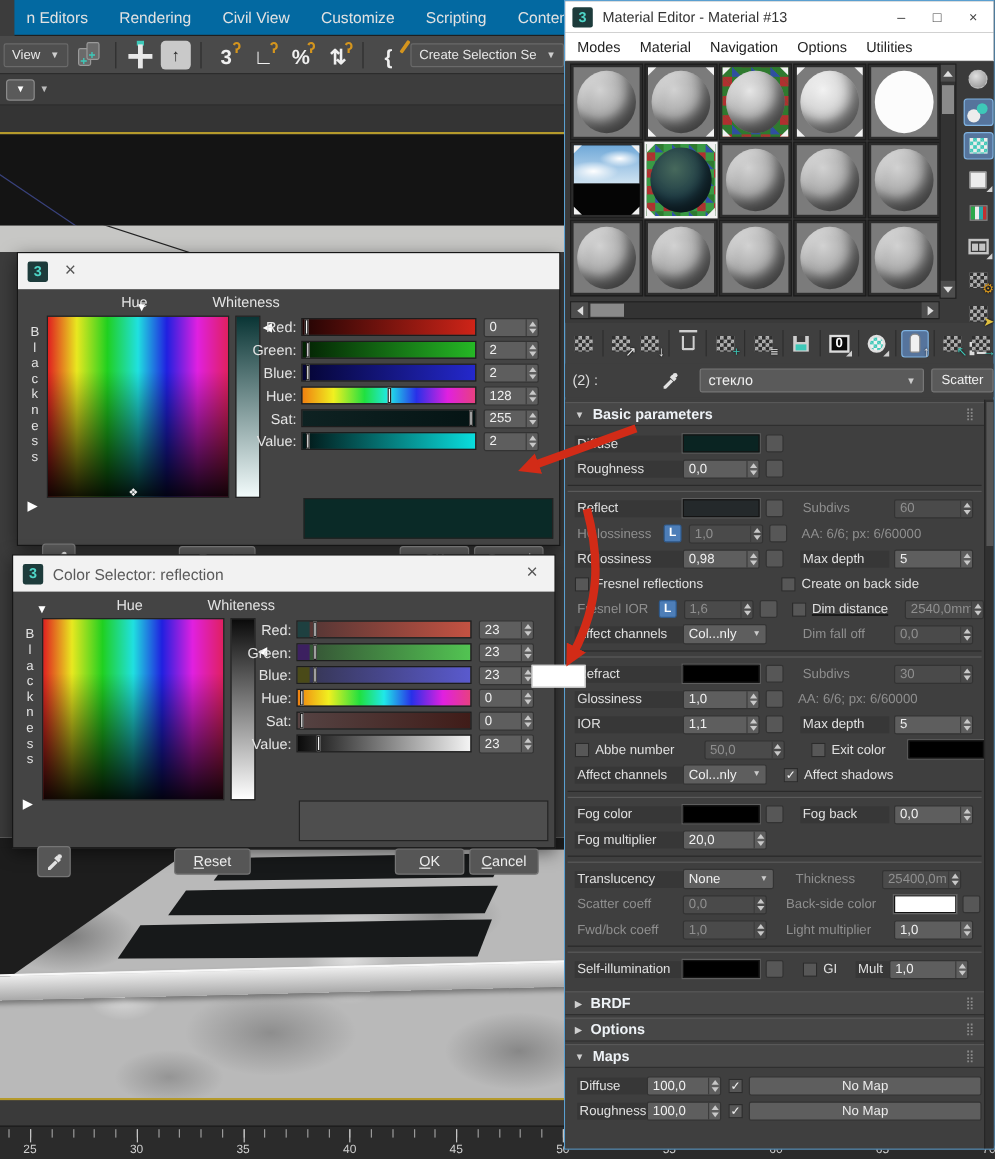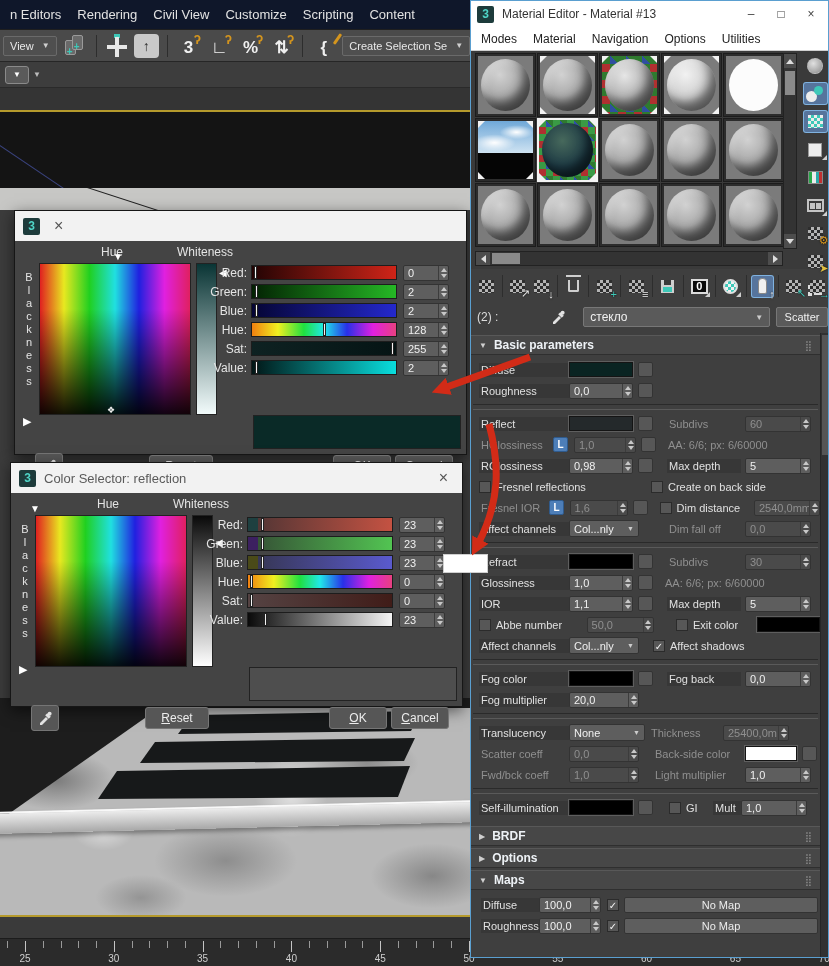--- a/index.html
+++ b/index.html
@@ -1,21 +1,21 @@
 <!DOCTYPE html>
 <html><head>
 <meta charset="utf-8">
 <style>
   * { margin:0; padding:0; box-sizing:border-box; }
   html,body { width:829px; height:966px; }
   body { font-family:"Liberation Sans", sans-serif; background:#3c3c3c; position:relative; overflow:hidden; }
   .abs { position:absolute; }
 
   
-  #menu-bar { left:0; top:0; width:470px; height:30px; background:#0f172a; display:flex; align-items:center; gap:16px; padding-left:10px; border-bottom:1px solid #1f1f1f; overflow:hidden; }
+  #menu-bar { left:12px; top:0; width:470px; height:30px; background:#0369a1; display:flex; align-items:center; gap:26px; padding-left:10px; border-bottom:1px solid #1f1f1f; overflow:hidden; }
   .mitem { color:#e2e2e2; font-size:13px; white-space:nowrap; }
   #main-toolbar { left:0; top:30px; width:470px; height:32px; background:#4a4a4a; display:flex; align-items:center; gap:6px; padding-left:3px; border-bottom:1px solid #262626; }
   .tb-sep { width:1px; height:22px; background:#2d2d2d; margin:0 2px; }
   .ddl { background:#4f4f4f; border:1px solid #6a6a6a; color:#e8e8e8; font-size:11px; height:20px; display:flex; align-items:center; padding:0 6px; border-radius:2px; gap:8px; white-space:nowrap; }
   .ddl .caret { font-size:8px; color:#cfcfcf; }
   .snapic { position:relative; width:26px; height:24px; display:flex; align-items:flex-end; justify-content:center; }
   .snapic .glyph { color:#f0f0f0; font-size:17px; font-weight:bold; line-height:20px; }
   .snapic .hook { position:absolute; right:0; top:-2px; color:#d4951e; font-size:13px; font-weight:bold; }
   .sn-pair { position:relative; width:26px; height:24px; }
   .sn-pair i { position:absolute; width:11px; height:15px; background:#6a6a6a; border:1px solid #9a9a9a; border-radius:2px; }
@@ -910,21 +910,21 @@
             <span class="plab dis" style="width: 70px;">Fresnel IOR</span>
             <div class="lbtn">L</div>
             <div class="spin dis" style="width: 62px; margin-left: 6px;">
               <span class="sv">1,6</span>
               <span class="sarr">
                 <i class="tu"></i>
                 <i class="td"></i>
               </span>
             </div>
             <div class="mapbtn"></div>
-            <label class="chk" style="width: 100px; margin-left: 12px;">
+            <label class="chk" style="width: 100px; margin-left: 12px; text-decoration: underline;">
               <i class="cbox"></i>
               <span class="ctext">Dim distance</span>
             </label>
             <div class="spin dis" style="width: 66px;">
               <span class="sv">2540,0mm</span>
               <span class="sarr">
                 <i class="tu"></i>
                 <i class="td"></i>
               </span>
             </div>
@@ -1042,21 +1042,21 @@
               </span>
             </div>
           </div>
           <div class="psep"></div>
           <div class="prow">
             <span class="plab" style="width: 90px;">Translucency</span>
             <div class="dropc" style="width: 76px;">
               <span class="dv">None</span>
               <span class="dda">▼</span>
             </div>
-            <span class="plab dis" style="width: 70px; margin-left: 4px;">Thickness</span>
+            <span class="plab dis" style="width: 70px; margin-left: 16px;">Thickness</span>
             <div class="spin dis" style="width: 66px; margin-left: 4px;">
               <span class="sv">25400,0m</span>
               <span class="sarr">
                 <i class="tu"></i>
                 <i class="td"></i>
               </span>
             </div>
           </div>
           <div class="prow">
             <span class="plab dis" style="width: 90px;">Scatter coeff</span>

